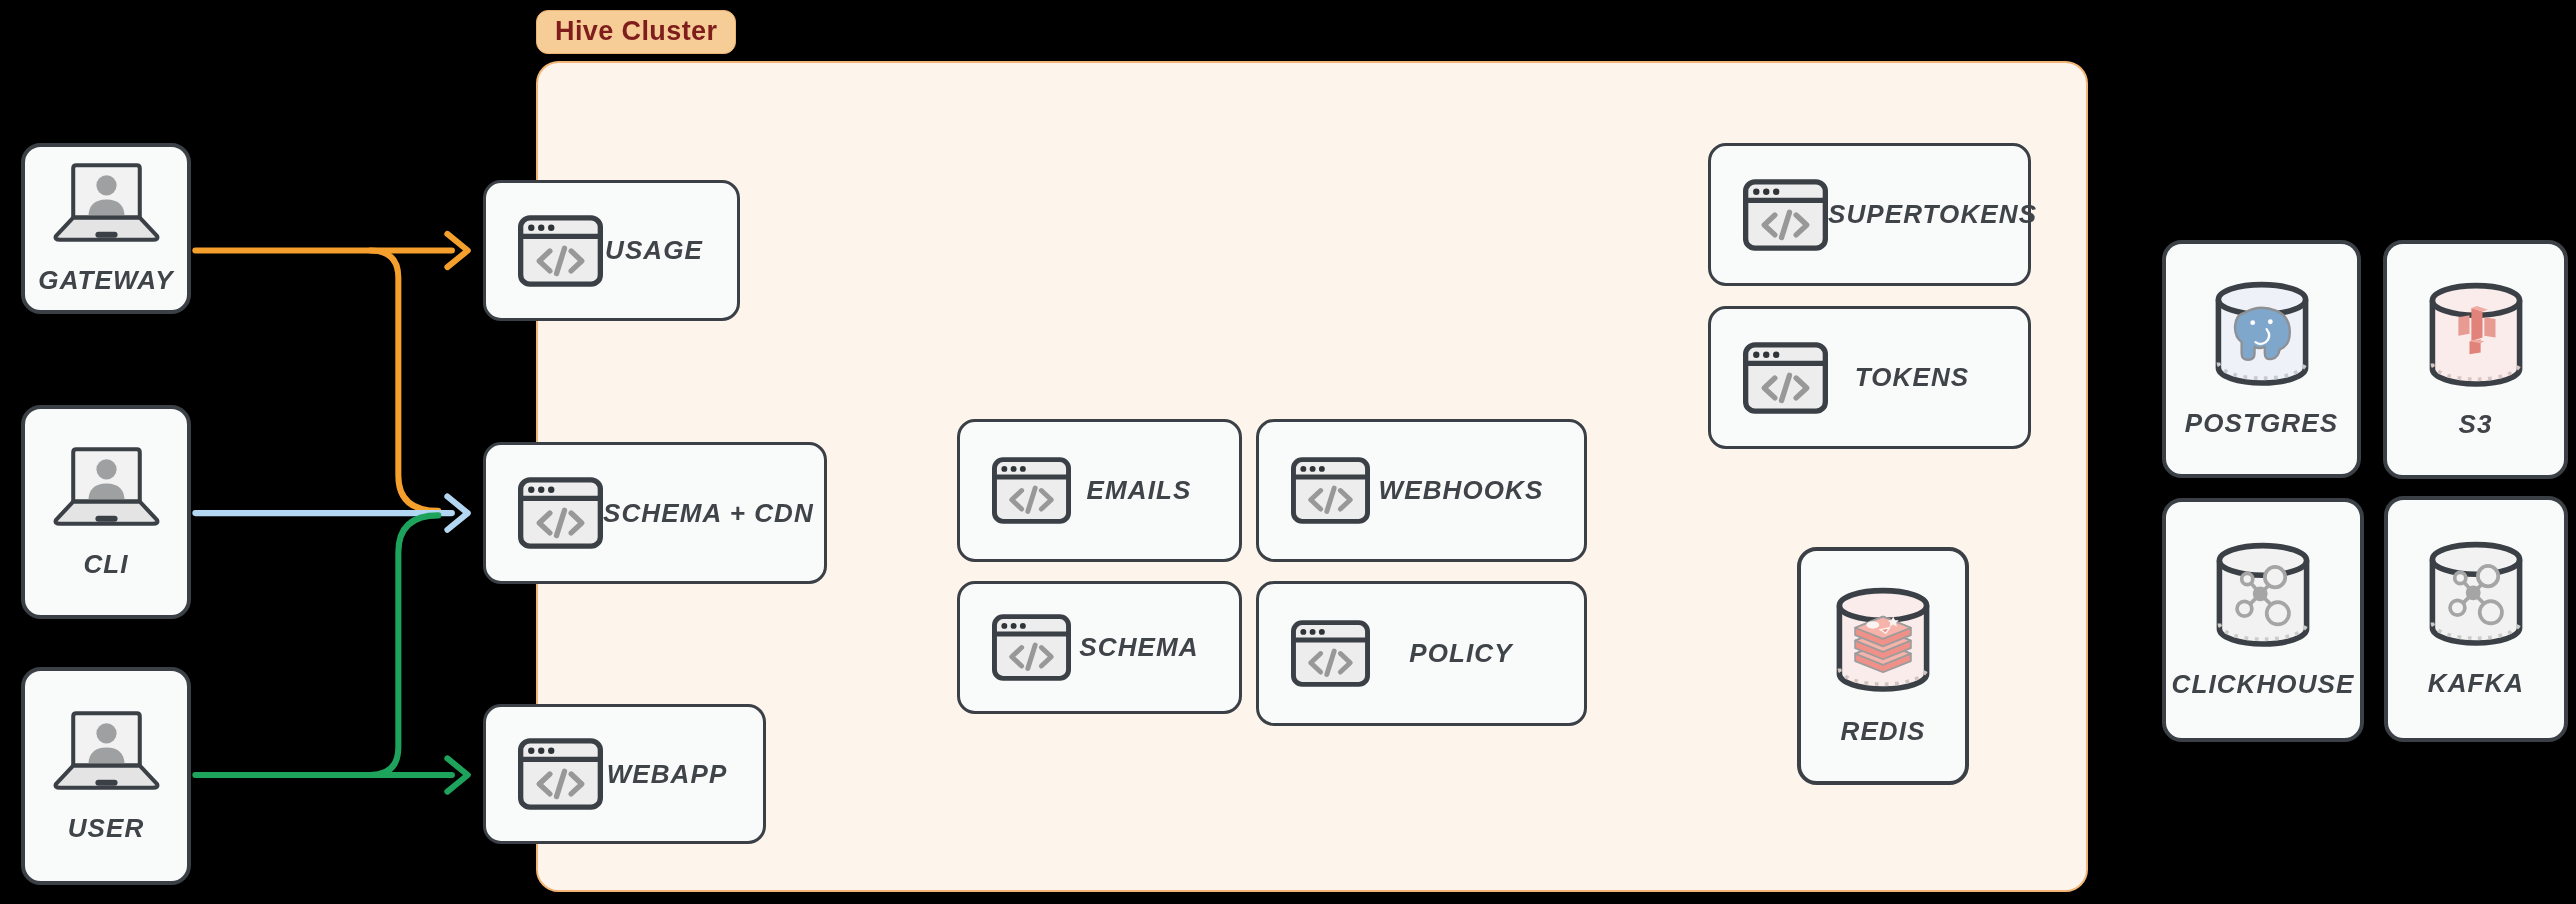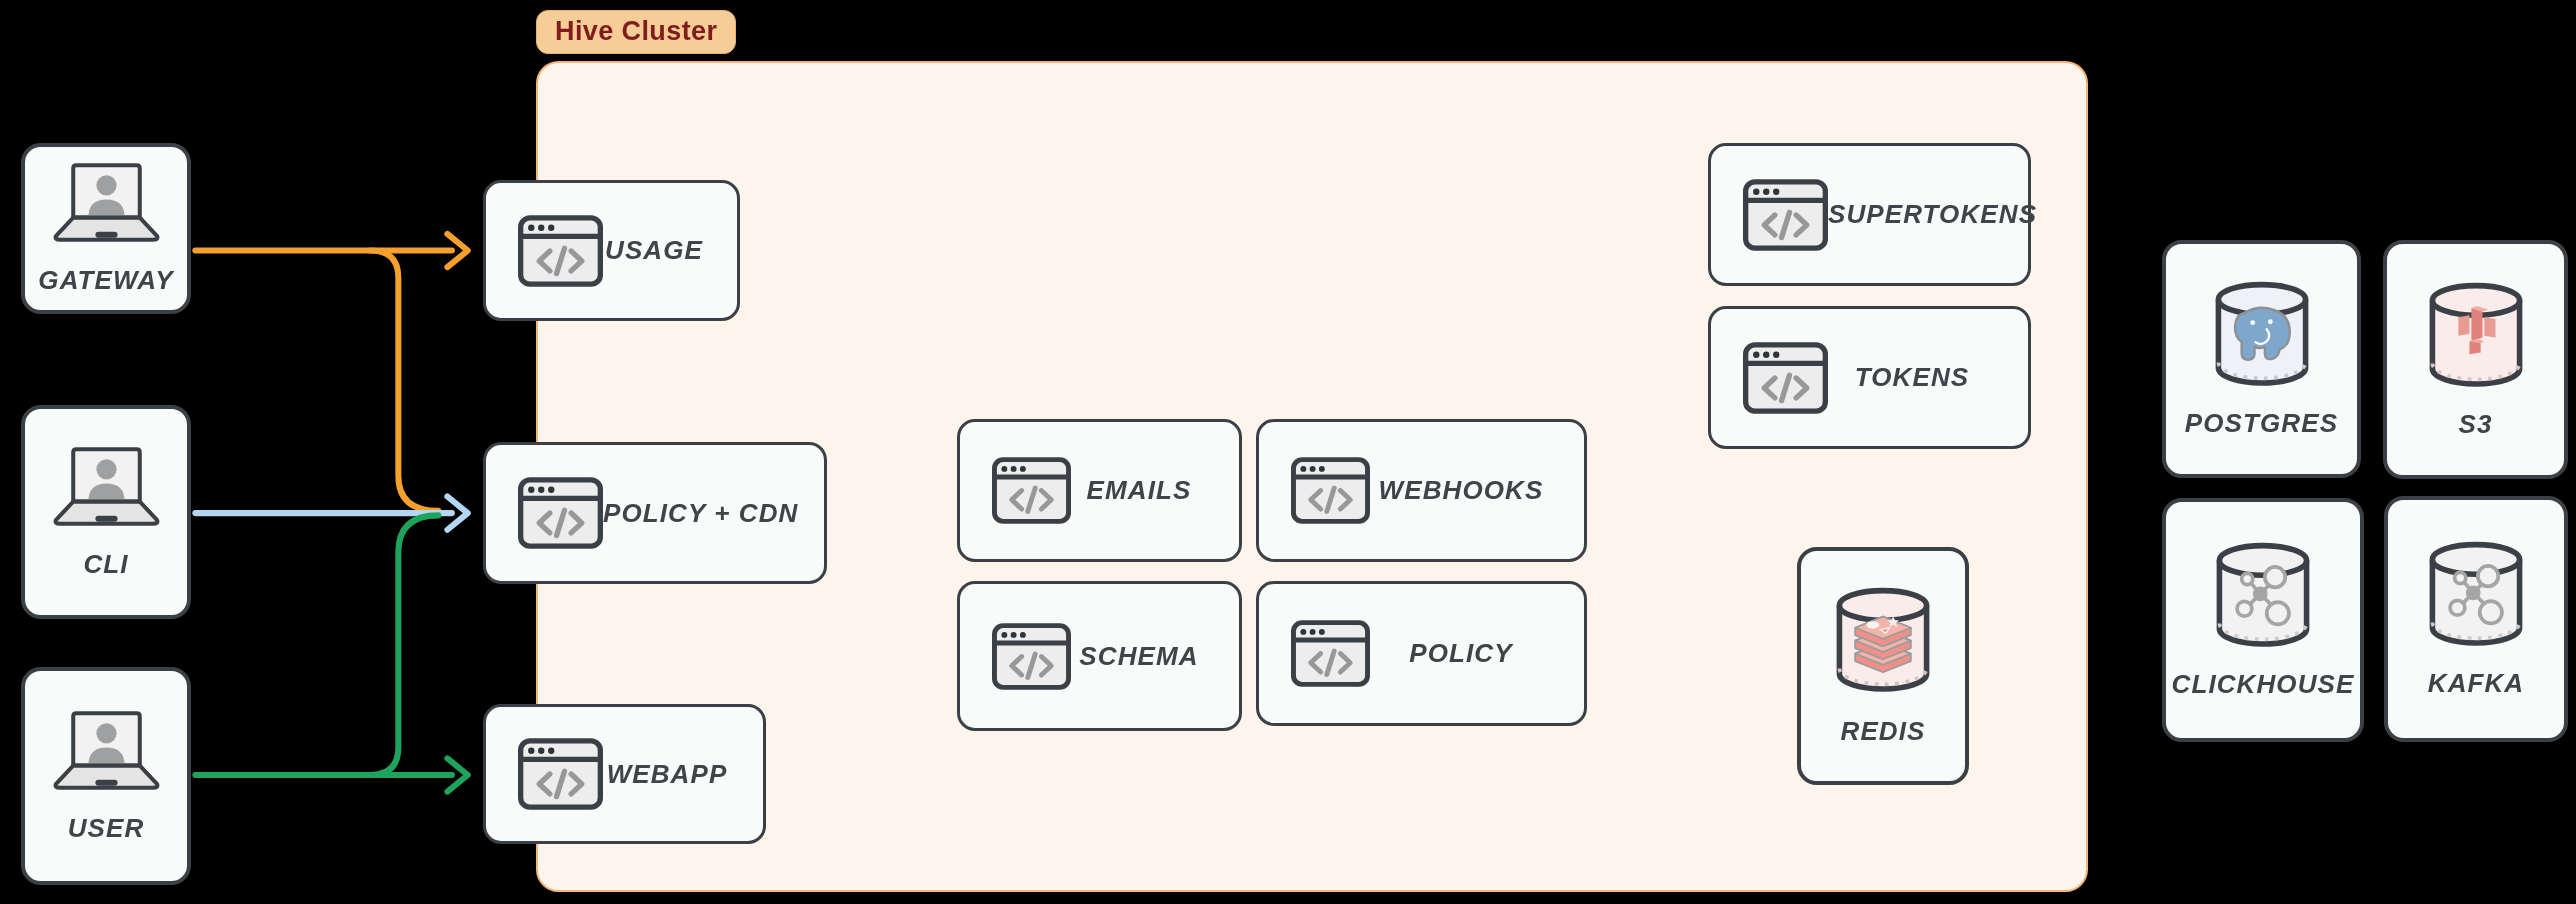--- a/index.html
+++ b/index.html
@@ -29,21 +29,21 @@
   .n-cli{left:21px;top:405px;width:170px;height:214px;}
   .n-user{left:21px;top:667px;width:170px;height:218px;}
 
   
   .n-usage{left:483px;top:180px;width:257px;height:141px;}
   .n-servercdn{left:483px;top:442px;width:344px;height:142px;}
   .n-webapp{left:483px;top:704px;width:283px;height:140px;}
   .n-ingestor{left:1066px;top:226px;width:357px;height:143px;}
   .n-emails{left:957px;top:419px;width:285px;height:143px;}
   .n-webhooks{left:1256px;top:419px;width:331px;height:143px;justify-content:space-between;}
-  .n-schema{left:957px;top:581px;width:285px;height:150px;}
+  .n-schema{left:957px;top:581px;width:285px;height:133px;}
   .n-policy{left:1256px;top:581px;width:331px;height:145px;}
   .n-supertokens{left:1708px;top:143px;width:323px;height:143px;}
   .n-tokens{left:1708px;top:306px;width:323px;height:143px;}
   .n-redis{left:1797px;top:547px;width:172px;height:238px;gap:13.6px;}
 
   
   .n-postgres{left:2162px;top:240px;width:199px;height:238px;gap:12px;}
   .n-s3{left:2383px;top:240px;width:185px;height:239px;gap:12px;}
   .n-clickhouse{left:2162px;top:498px;width:202px;height:244px;gap:12px;}
   .n-kafka{left:2384px;top:496px;width:184px;height:246px;gap:12px;}
@@ -144,21 +144,21 @@
         <circle cx="10" cy="9.5" r="2.4" fill="#2F3438"></circle>
           <circle cx="17.5" cy="9.5" r="2.4" fill="#2F3438"></circle>
           <circle cx="25" cy="9.5" r="2.4" fill="#2F3438"></circle>
         <g fill="none" stroke="#989898" stroke-width="4" stroke-linecap="round" stroke-linejoin="round">
           <polyline points="24,27 16,34.5 24,42"></polyline>
             <line x1="29" y1="44" x2="35" y2="25"></line>
             <polyline points="40,27 48,34.5 40,42"></polyline>
         </g>
       </svg>
     </span>
-    <span class="lbl">POLICY + CDN</span>
+    <span class="lbl">SCHEMA + CDN</span>
   </div>
 
   <div class="snode n-webapp">
     <span>
       <svg width="85" height="72" viewBox="0 0 64 54">
         <rect x="2" y="2" width="60" height="50" rx="7" fill="#EDEDED" stroke="#3A4045" stroke-width="4"></rect>
         <line x1="3" y1="16" x2="61" y2="16" stroke="#3A4045" stroke-width="4"></line>
         <circle cx="10" cy="9.5" r="2.4" fill="#2F3438"></circle>
           <circle cx="17.5" cy="9.5" r="2.4" fill="#2F3438"></circle>
           <circle cx="25" cy="9.5" r="2.4" fill="#2F3438"></circle>

